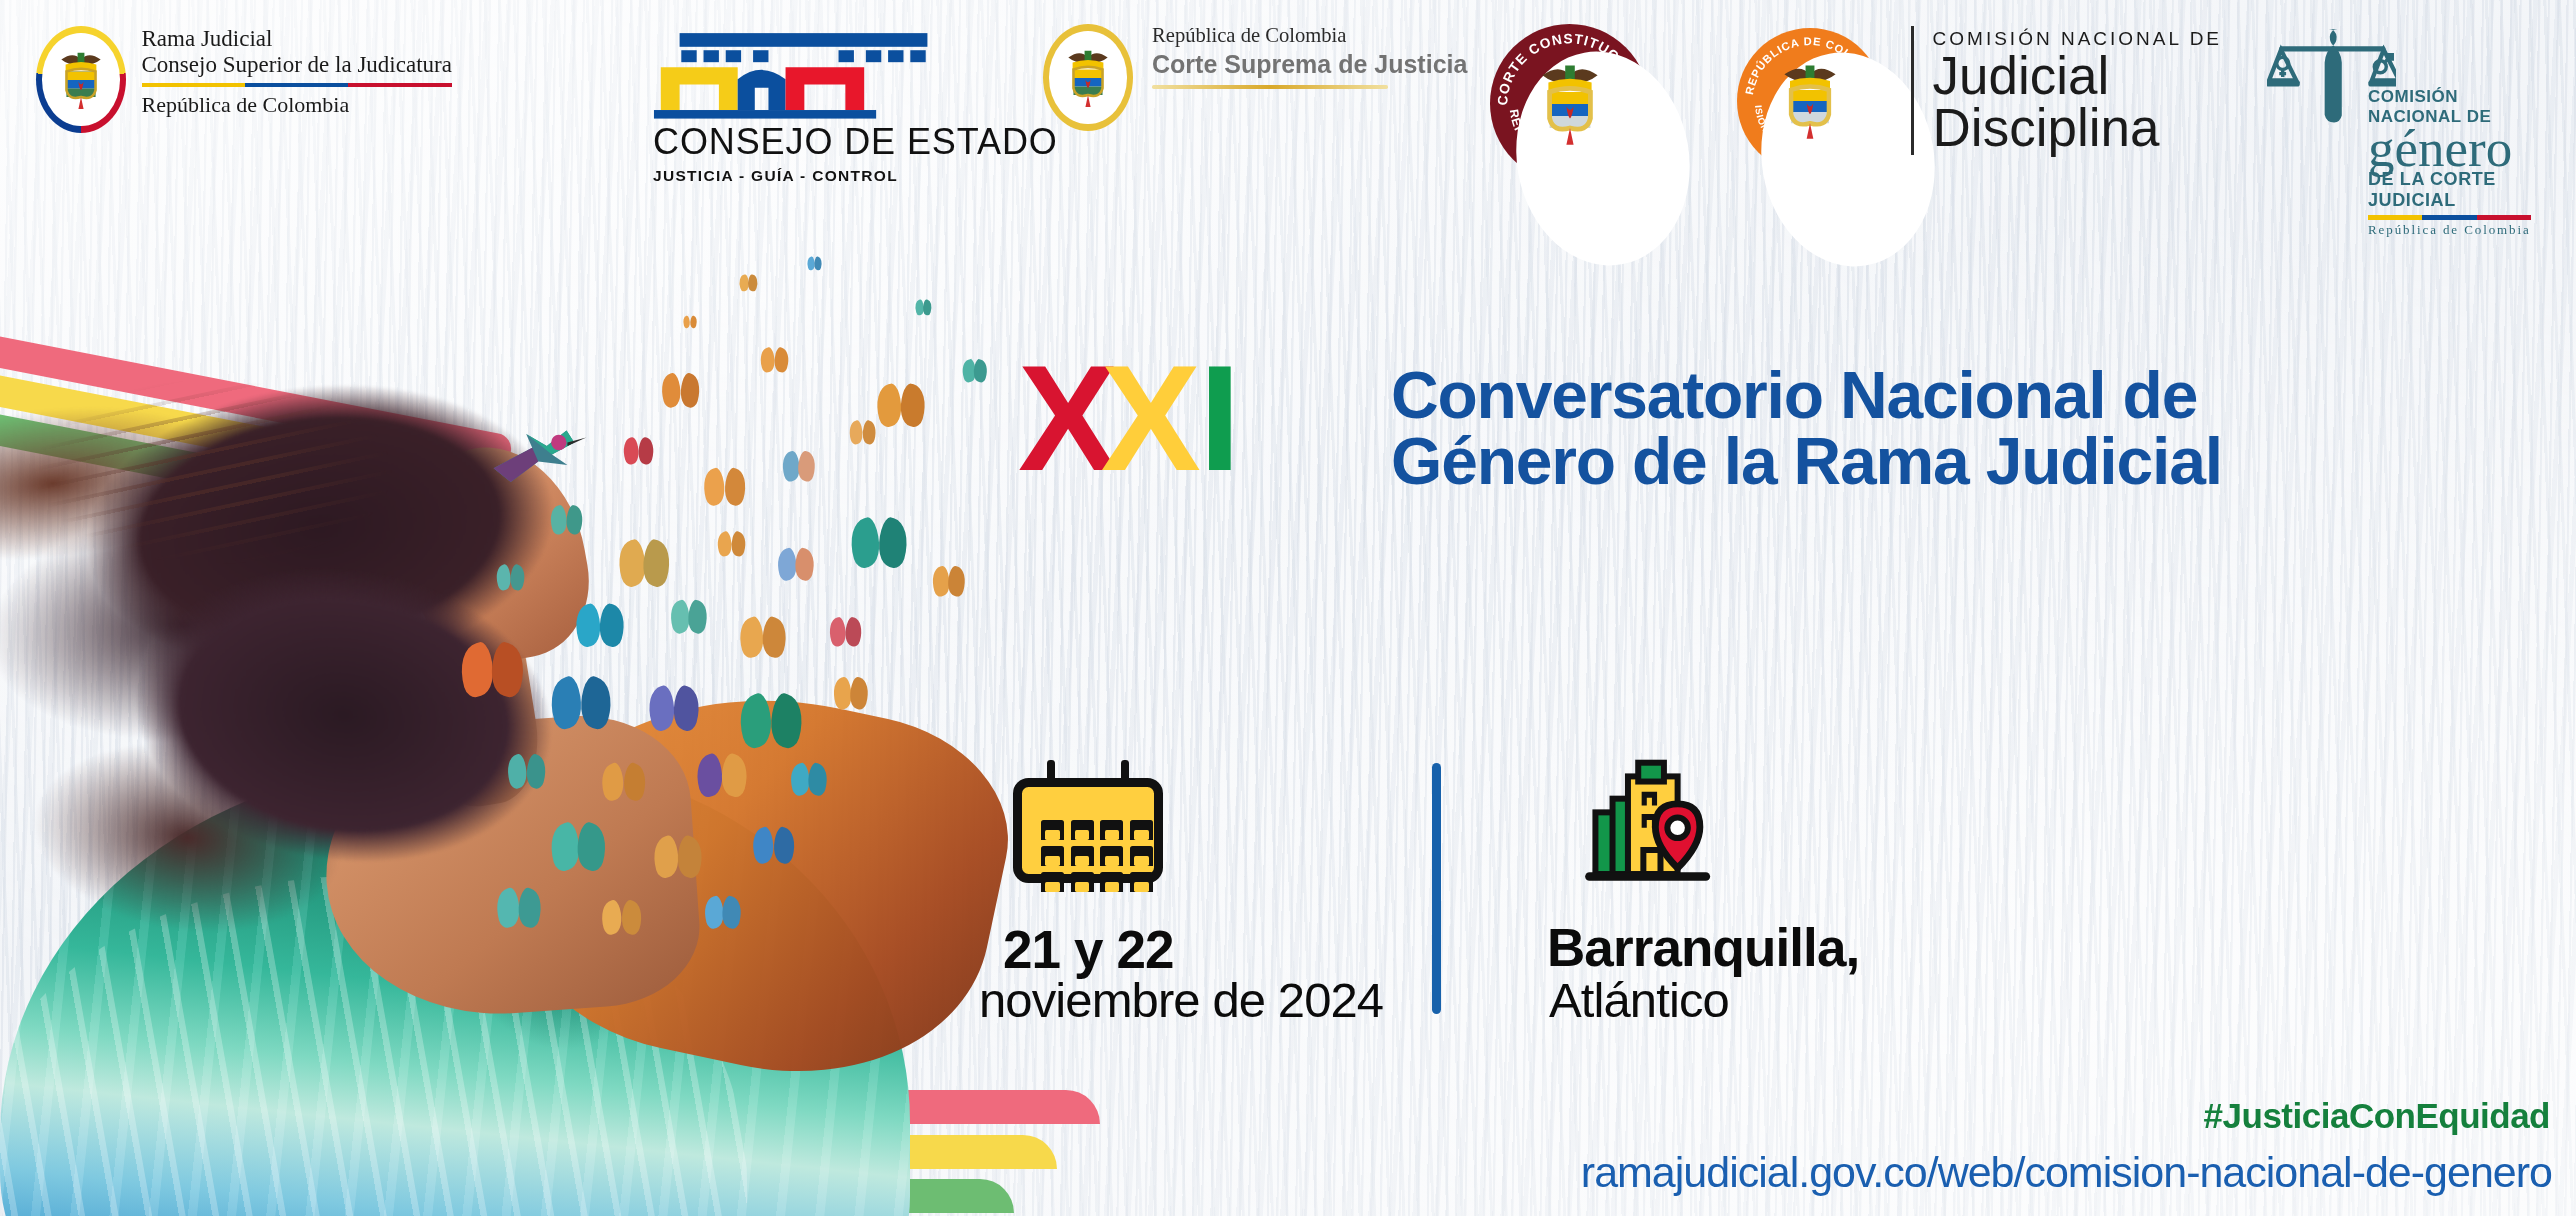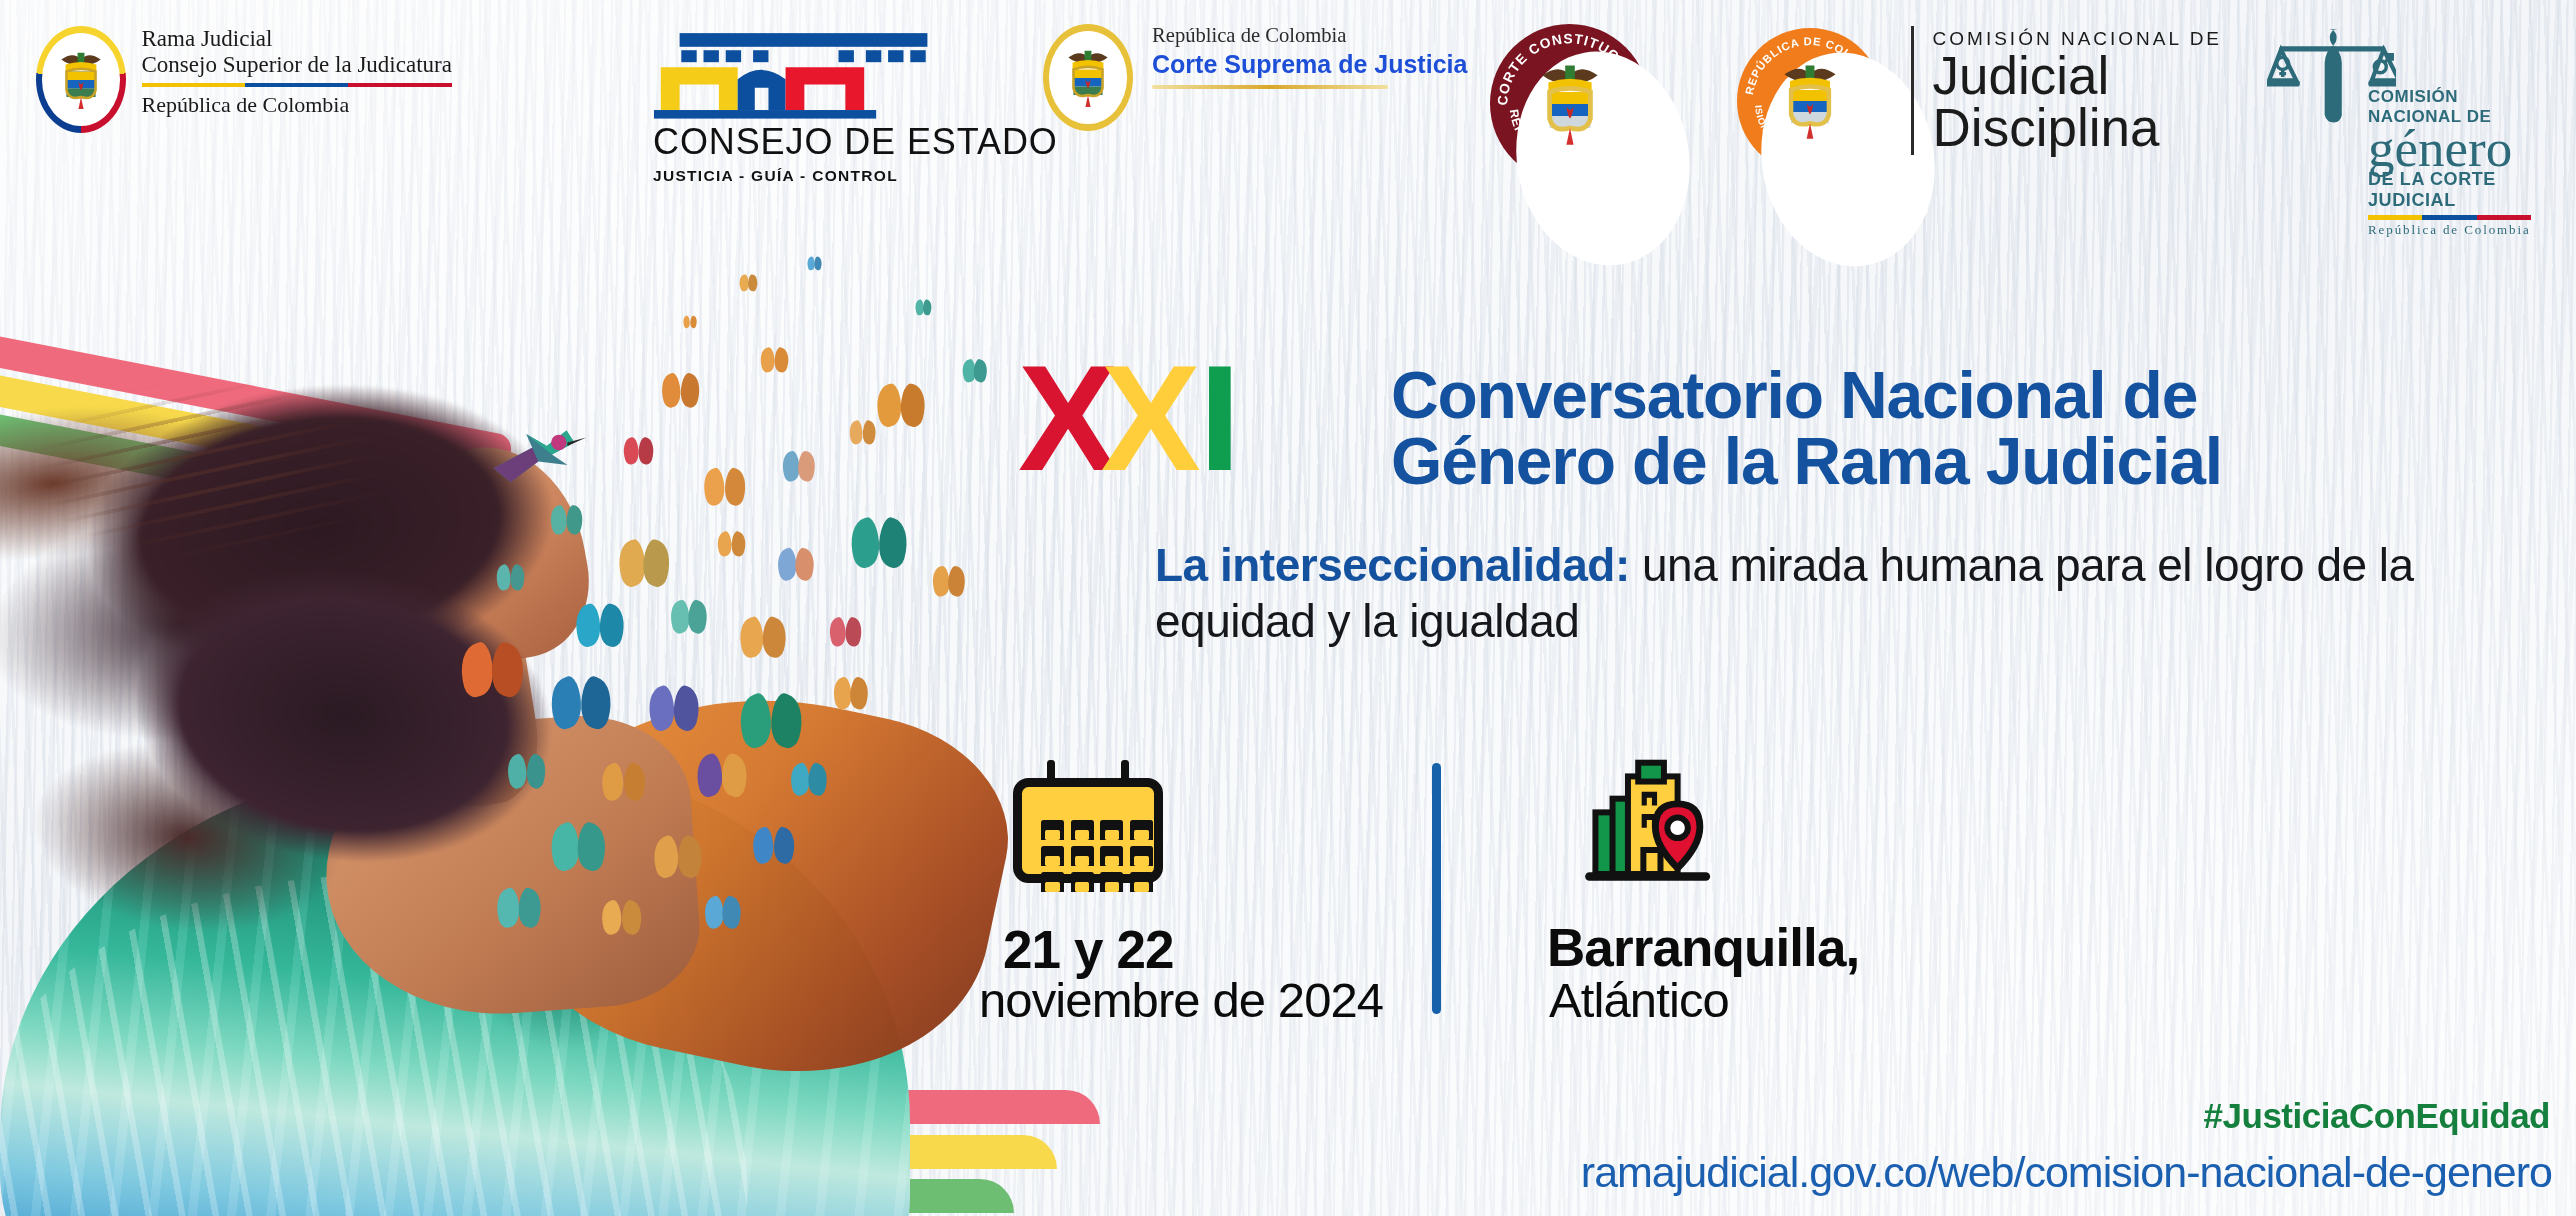--- a/index.html
+++ b/index.html
@@ -348,21 +348,21 @@
           <path d="M14 30 h34 v10 h-34z" fill="#f2c200"></path>
           <path d="M14 40 h34 v10 h-34z" fill="#1565c0"></path>
           <path d="M14 50 h34 v10 h-34z" fill="#3b7d4f"></path>
           <path d="M31 60 q-14 4 -17 -8 l0 -22 q17 -6 34 0 l0 22 q-3 12 -17 8z" fill="none" stroke="#c9a227" stroke-width="3"></path>
           <path d="M28 42 q3 6 6 0 q-1 8 -3 10 q-2 -2 -3 -10z" fill="#c62828"></path>
           <path d="M31 60 l-3 14 h6z" fill="#d32f2f"></path>
         </svg>
       </div>
       <div style="margin-left:19px;">
         <div style="font-family:'Liberation Serif',serif;font-size:20.6px;color:#2a2a2a;">República de Colombia</div>
-        <div style="font-family:'Liberation Sans',sans-serif;font-weight:700;font-size:25px;color:#1d4ed8;margin-top:2.6px;">Corte Suprema de Justicia</div>
+        <div style="font-family:'Liberation Sans',sans-serif;font-weight:700;font-size:25px;color:#737373;margin-top:2.6px;">Corte Suprema de Justicia</div>
         <div style="height:3.4px;width:236px;margin-top:6.9px;background:linear-gradient(90deg,#f1e0a0,#d9a92a,#f1e0a0);border-radius:1.7px;"></div>
       </div>
     </div>
 
     <div class="round-seal" style="position:absolute;left:1490px;top:24px;width:159px;height:159px;">
       <div class="rim" style="background:#7a1420;"></div>
       <div class="face"></div>
       <svg class="arc-text" viewBox="0 0 185 185">
         <defs>
           <path id="arcTop" d="M20 95 A 72 72 0 0 1 165 95"></path>
@@ -456,23 +456,20 @@
     <span style="color:#d81430">X</span>
     <span style="color:#ffce3a;margin-left:-12px;">X</span>
     <span style="color:#0f9d4f;margin-left:3.4px;">I</span>
   </div>
 
   <div class="title">
     <div>Conversatorio Nacional de</div>
     <div>Género de la Rama Judicial</div>
   </div>
 
-  <div class="subtitle">
-    <b>La interseccionalidad:</b><span> una mirada humana para el logro de la equidad y la igualdad</span>
-  </div>
 
   <div class="meta">
 
     <div class="cal-icon">
       <div class="cal-ring" style="left:34px;"></div>
       <div class="cal-ring" style="left:108px;"></div>
       <div class="cal-body">
         <div class="cal-grid">
           <div class="cal-cell"></div>
             <div class="cal-cell"></div>

